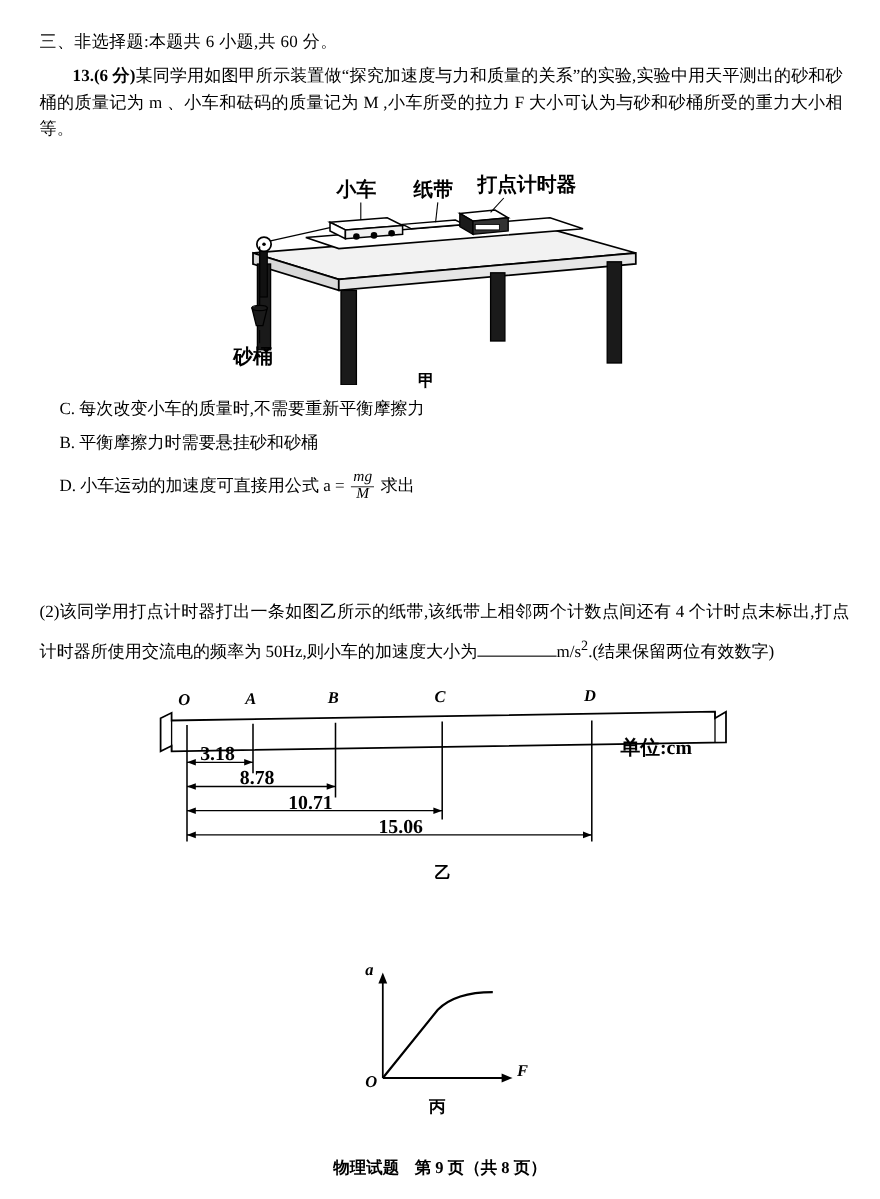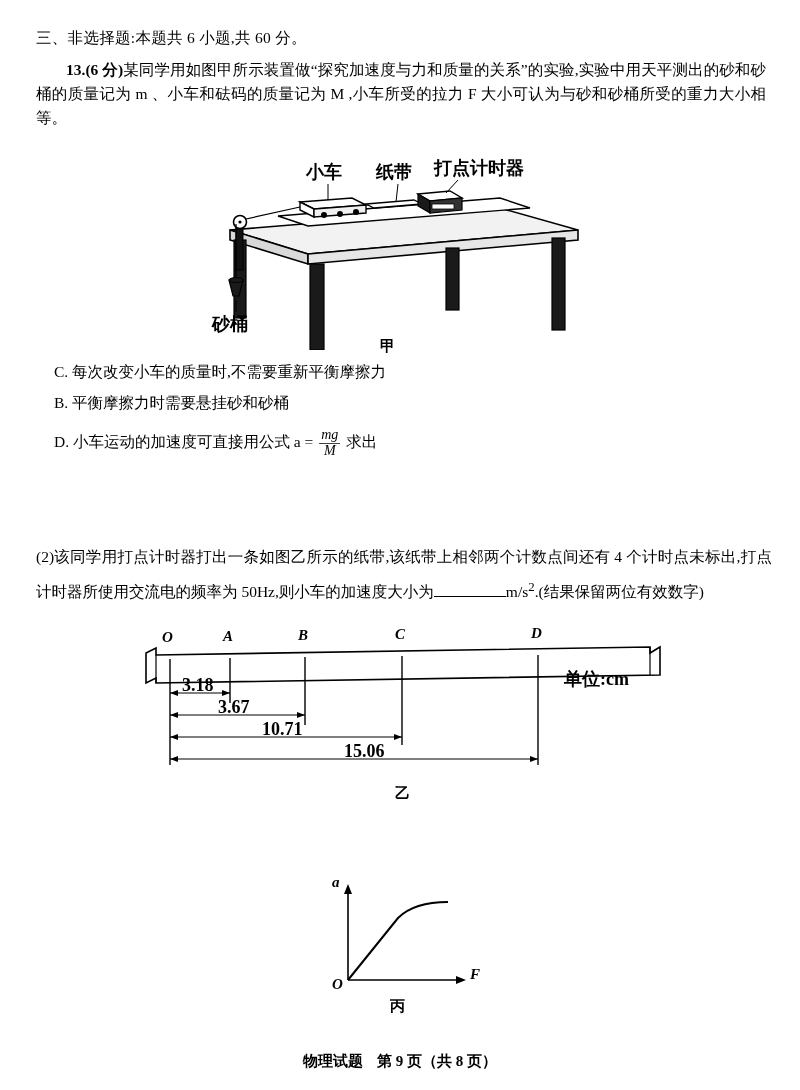--- a/index.html
+++ b/index.html
@@ -302,21 +302,21 @@
 
     <div class="lbl" style="left:22px; top:-16px; font-style:italic; font-size:15px;">O</div>
     <div class="lbl" style="left:83px; top:-17px; font-style:italic; font-size:15px;">A</div>
     <div class="lbl" style="left:158px; top:-18px; font-style:italic; font-size:15px;">B</div>
     <div class="lbl" style="left:255px; top:-19px; font-style:italic; font-size:15px;">C</div>
     <div class="lbl" style="left:391px; top:-20px; font-style:italic; font-size:15px;">D</div>
 
     <div class="lbl" style="left:424px; top:22px;">单位:cm</div>
 
     <div class="lbl" style="left:42px; top:30px;">3.18</div>
-    <div class="lbl" style="left:78px; top:52px;">3.67</div>
+    <div class="lbl" style="left:78px; top:52px;">8.78</div>
     <div class="lbl" style="left:122px; top:74px;">10.71</div>
     <div class="lbl" style="left:190px; top:96px;margin-left:14px;">15.06</div>
   </div>
   <div class="fig-yi-label">乙</div>
 
 
   <div class="fig-bing">
     <svg width="170" height="115" viewBox="0 0 170 115">
 
       <line x1="28" y1="100" x2="28" y2="10" stroke="#000" stroke-width="1.6"></line>

